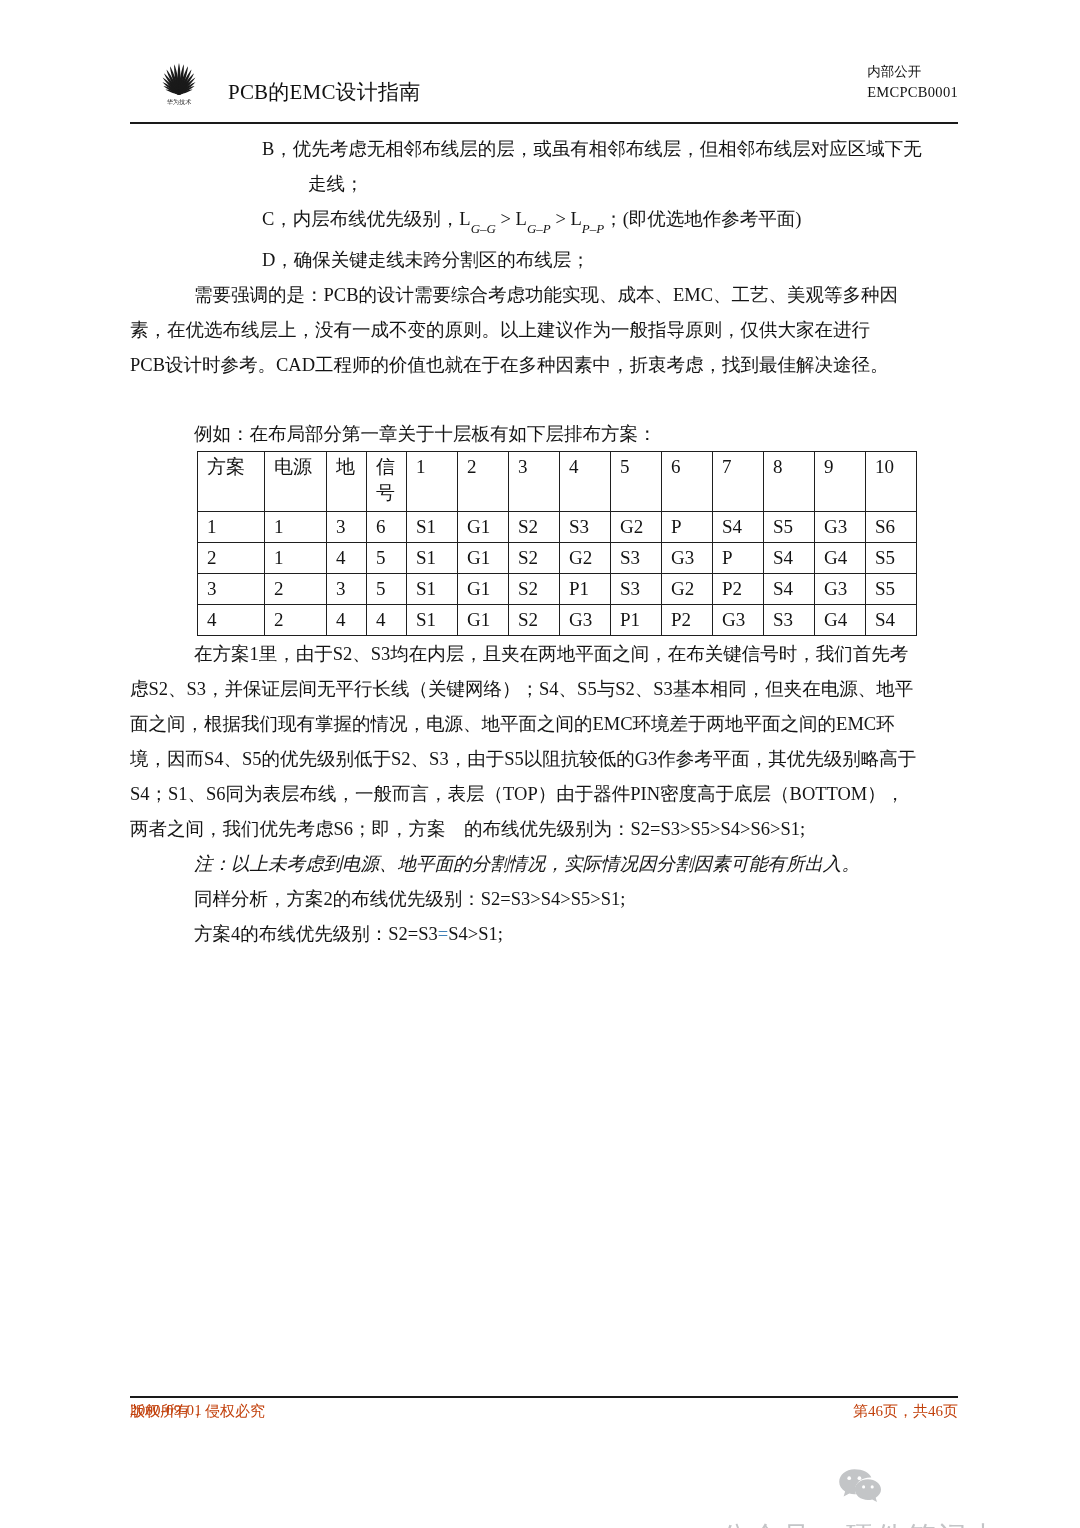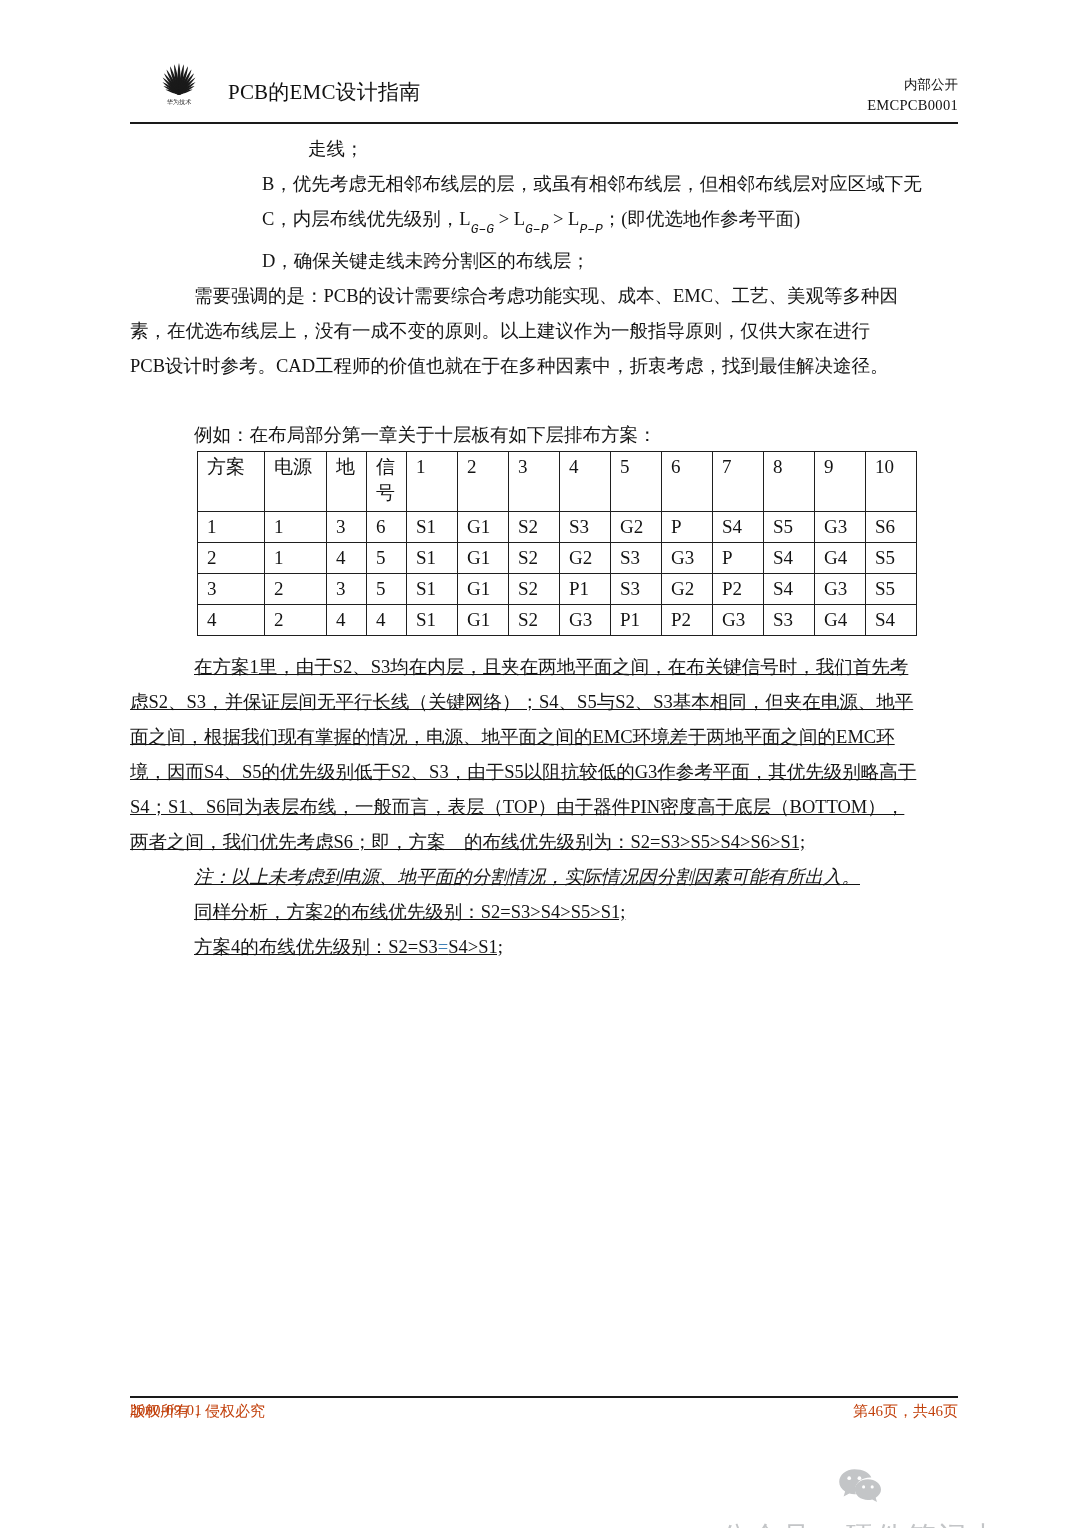--- a/index.html
+++ b/index.html
@@ -44,23 +44,21 @@
     left: 98px;
     top: 28px;
     font-size: 21px;
     letter-spacing: 0.2px;
     white-space: nowrap;
   }
   .header-right {
     position: absolute;
     right: 0px;
     top: 12px;
-    text-align: right;
     line-height: 1.45;
-    margin-top: 13px;
   }
   .header-right .cls {
     font-size: 13.5px;
     display: block;
   }
   .header-right .docid {
     font-size: 14.5px;
     display: block;
     letter-spacing: 0.3px;
   }
@@ -97,21 +95,20 @@
   }
   .para {
     padding-left: 0px;
   }
   .sub {
     font-size: 13px;
     font-style: italic;
     vertical-align: sub;
     position: relative;
     top: 3px;
-    font-family: Liberation Mono, monospace;
   }
   .ital {
     font-style: italic;
   }
   .spacer-md { height: 34px; }
 
   .eg-line {
     padding-left: 64px;
   }
 
@@ -287,22 +284,22 @@
 
     <div class="header-right">
       <span class="cls">内部公开</span>
       <span class="docid">EMCPCB0001</span>
     </div>
   </div>
   <div class="header-rule"></div>
 
   <div class="content">
 
+    <div class="line lettered">B，优先考虑无相邻布线层的层，或虽有相邻布线层，但相邻布线层对应区域下无</div>
     <div class="line lettered-cont">走线；</div>
-    <div class="line lettered">B，优先考虑无相邻布线层的层，或虽有相邻布线层，但相邻布线层对应区域下无</div>
 
     <div class="line lettered"><span>C，内层布线优先级别，L</span><span class="sub">G–G</span><span> &gt; L</span><span class="sub">G–P</span><span> &gt;  L</span><span class="sub">P–P</span><span>；(即优选地作参考平面)</span></div>
 
     <div class="line lettered">D，确保关键走线未跨分割区的布线层；</div>
 
     <div class="line para-first">需要强调的是：PCB的设计需要综合考虑功能实现、成本、EMC、工艺、美观等多种因</div>
     <div class="line para">素，在优选布线层上，没有一成不变的原则。以上建议作为一般指导原则，仅供大家在进行</div>
     <div class="line para">PCB设计时参考。CAD工程师的价值也就在于在多种因素中，折衷考虑，找到最佳解决途径。</div>
 
     <div class="spacer-md"></div>
@@ -408,21 +405,21 @@
           <td>P2</td>
           <td>G3</td>
           <td>S3</td>
           <td>G4</td>
           <td>S4</td>
         </tr>
       </tbody>
     </table>
   </div>
 
-  <div class="content" style="top:650px;text-decoration:underline;">
+  <div class="content" style="top:637px;">
     <div class="line para-first">在方案1里，由于S2、S3均在内层，且夹在两地平面之间，在布关键信号时，我们首先考</div>
     <div class="line para">虑S2、S3，并保证层间无平行长线（关键网络）；S4、S5与S2、S3基本相同，但夹在电源、地平</div>
     <div class="line para">面之间，根据我们现有掌握的情况，电源、地平面之间的EMC环境差于两地平面之间的EMC环</div>
     <div class="line para">境，因而S4、S5的优先级别低于S2、S3，由于S5以阻抗较低的G3作参考平面，其优先级别略高于</div>
     <div class="line para">S4；S1、S6同为表层布线，一般而言，表层（TOP）由于器件PIN密度高于底层（BOTTOM），</div>
     <div class="line para">两者之间，我们优先考虑S6；即，方案　的布线优先级别为：S2=S3&gt;S5&gt;S4&gt;S6&gt;S1;</div>
 
     <div class="line para-first ital">注：以上未考虑到电源、地平面的分割情况，实际情况因分割因素可能有所出入。</div>
     <div class="line para-first">同样分析，方案2的布线优先级别：S2=S3&gt;S4&gt;S5&gt;S1;</div>
     <div class="line para-first"><span>方案4的布线优先级别：S2=S3</span><span class="blue-eq">=</span><span>S4&gt;S1;</span></div>

